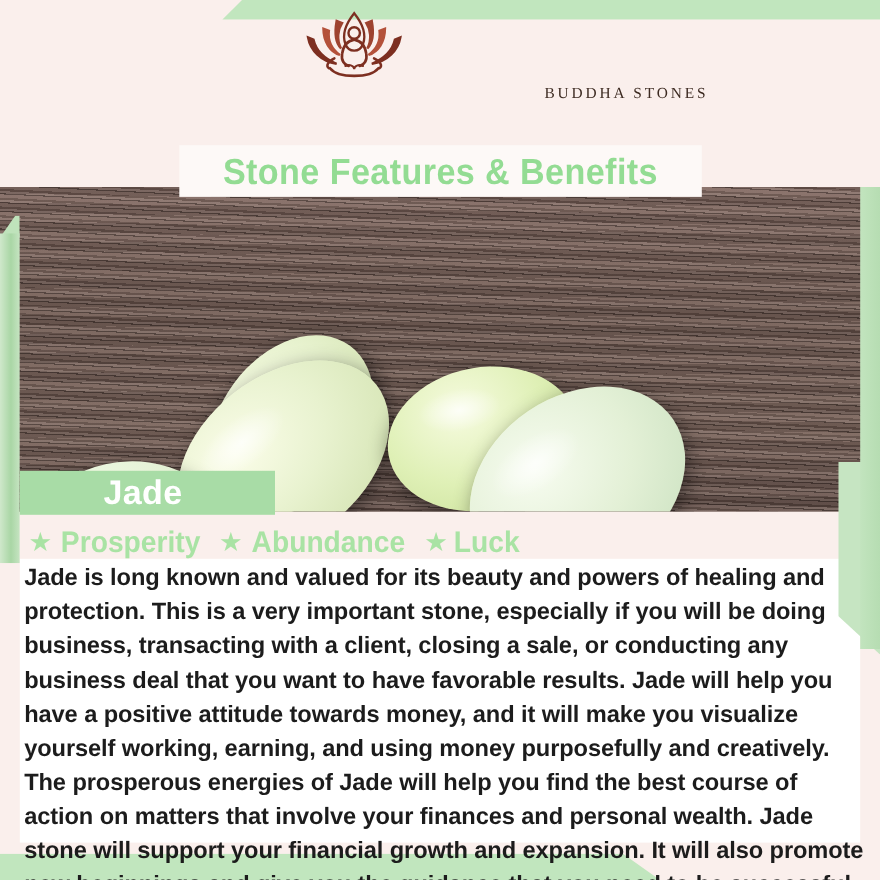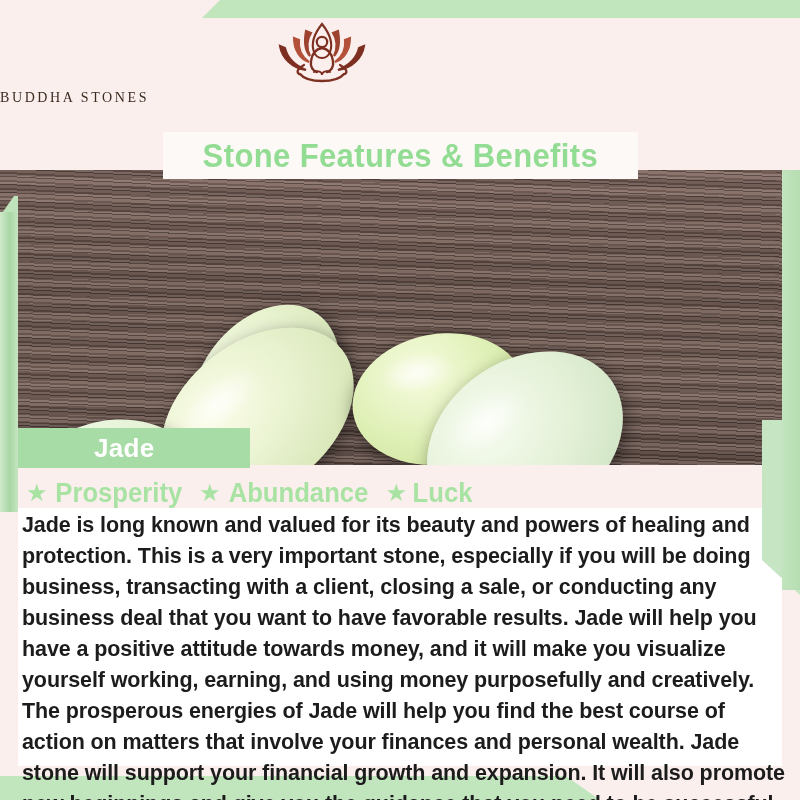--- a/index.html
+++ b/index.html
@@ -61,23 +61,23 @@
     left: 0; bottom: 0;
     width: 800px; height: 24px;
     background: #c1e6be;
     clip-path: polygon(0 0, 566px 0, 600px 24px, 0 24px);
     z-index: 4;
   }
 
   
   .logo-wrap {
     position: absolute;
-    left: 0; top: 18px;
+    left: 0; top: 6px;
     width: 644px;
-    text-align: left;
+    text-align: right;
     z-index: 3;
   }
   .logo-mark { display: block; margin: 0 auto; }
   .logo-word {
     margin-top: 4px;
     font-family: "Liberation Serif", serif;
     font-size: 14px;
     letter-spacing: 2.6px;
     color: #3d2b22;
   }
@@ -165,21 +165,21 @@
     width: 232px; height: 40px;
     background: #a8dca6;
     display: flex;
     align-items: center;
     z-index: 8;
   }
   .jade-label span {
     margin-left: 76px;
     font-family: "Liberation Sans", sans-serif;
     font-weight: 700;
-    font-size: 26px;
+    font-size: 31px;
     color: #ffffff;
     letter-spacing: 0.3px;
   }
 
   
   .keywords {
     position: absolute;
     left: 12px; top: 478px;
     width: 800px;
     text-align: left;

